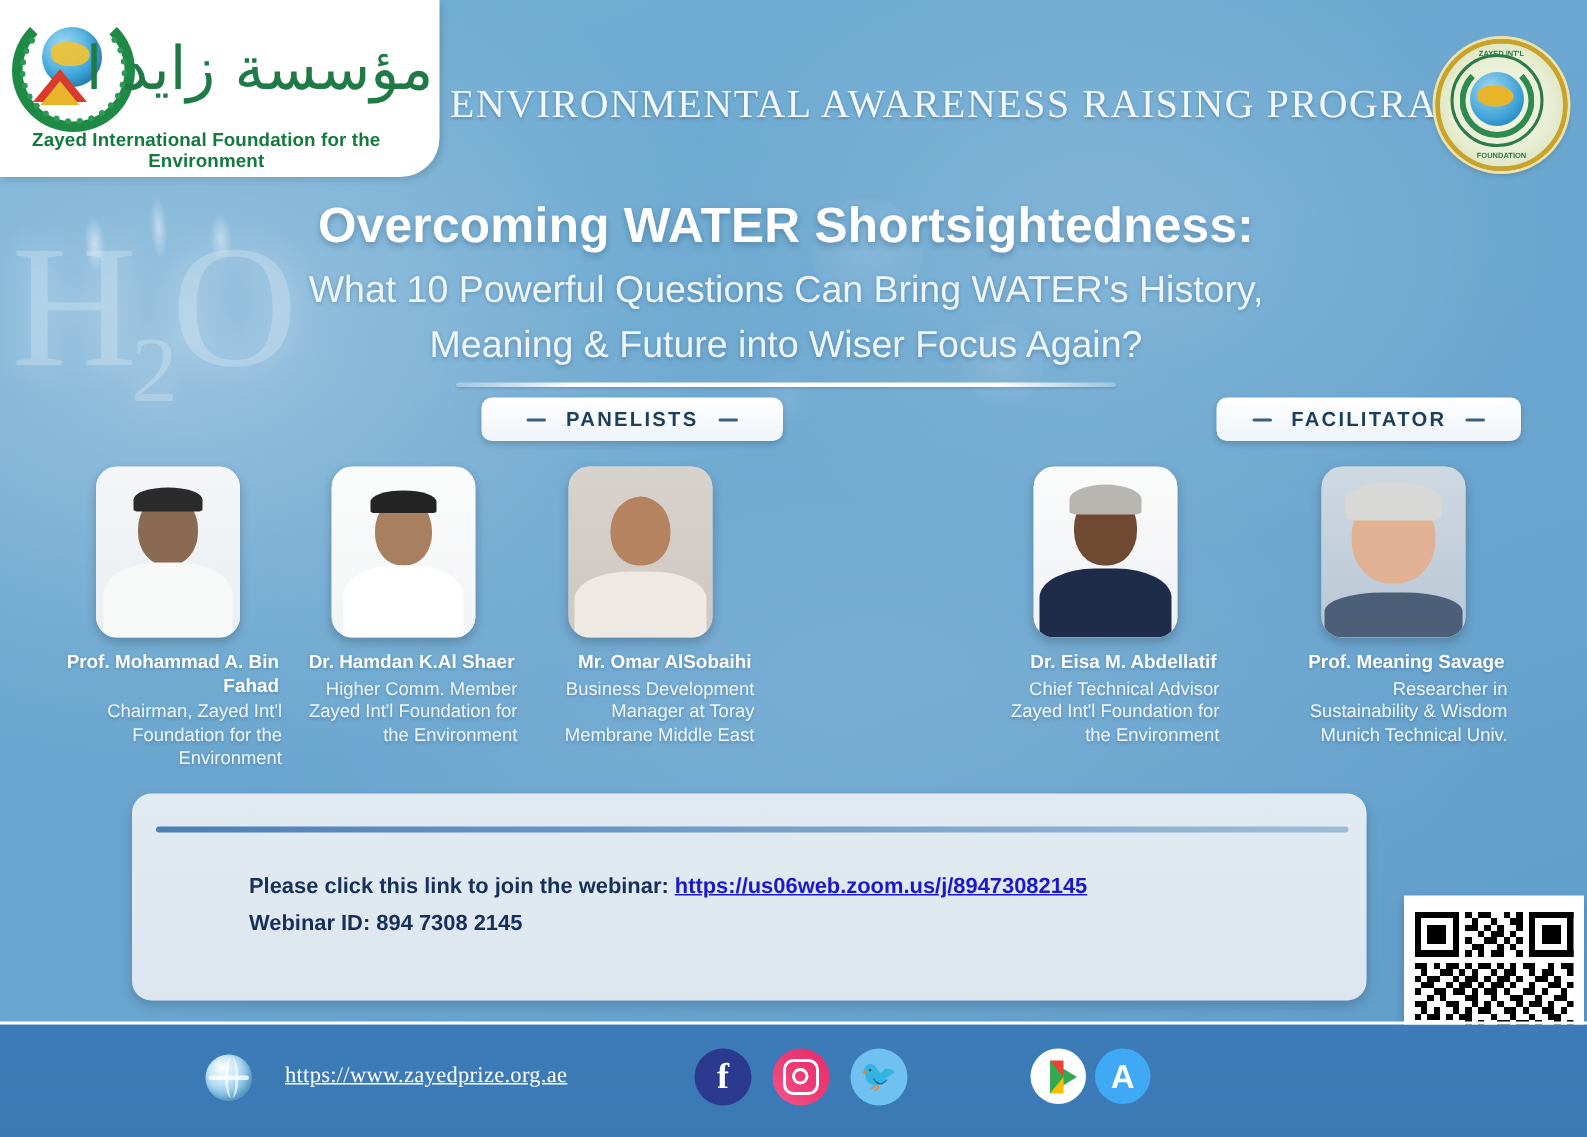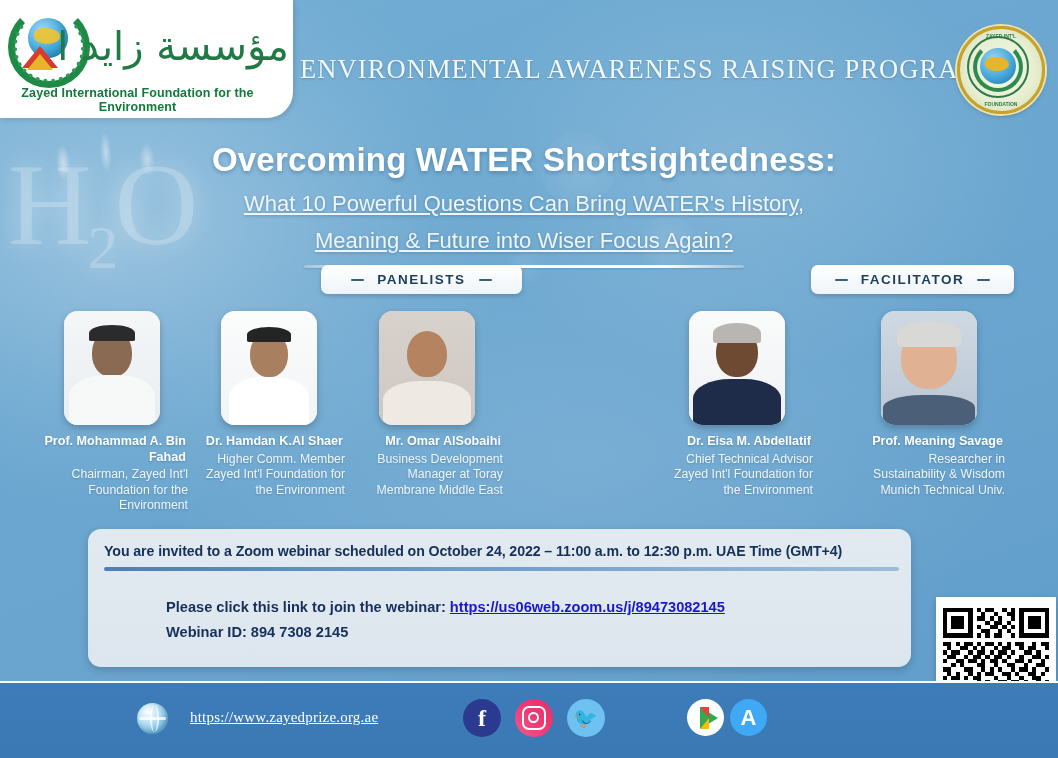--- a/index.html
+++ b/index.html
@@ -126,29 +126,29 @@
   }
   .seal-text{
     position:absolute;left:0;top:0;width:100%;height:100%;
     font-size:5px;color:#2c7a4a;font-weight:bold;
   }
   .seal-text span{position:absolute;width:100%;text-align:center;}
   .seal-top{top:4px;}
   .seal-bot{bottom:4px;}
 
   
-  .title-wrap{position:absolute;left:0;top:138px;width:1048px;text-align:center;}
+  .title-wrap{position:absolute;left:0;top:128px;width:1048px;text-align:center;}
   .main-title{
     font-size:33px;font-weight:bold;color:#ffffff;letter-spacing:.2px;
     text-shadow:0 2px 4px rgba(10,50,80,0.30);
     line-height:44px;
   }
   .subtitle{
-    margin-top:6px;font-size:22px;color:#eef6fc;line-height:31px;
-    text-shadow:0 1px 3px rgba(10,50,80,0.28);font-weight:400;text-decoration:underline;
+    margin-top:6px;font-size:25px;color:#eef6fc;line-height:31px;
+    text-shadow:0 1px 3px rgba(10,50,80,0.28);font-weight:400;
   }
   .title-rule{
     margin:9px auto 0;width:440px;height:3px;
     background:linear-gradient(90deg,rgba(255,255,255,0.25),#ffffff 18%,#ffffff 82%,rgba(255,255,255,0.25));
     border-radius:2px;box-shadow:0 1px 2px rgba(0,0,0,0.12);
   }
 
   
   .badge{
     position:absolute;height:29px;border-radius:7px;
@@ -377,21 +377,20 @@
         <div class="head" style="width:64px;height:26px;top:10px;background:#d8d8d6;border-radius:50% 50% 12% 12%"></div>
         <div class="body" style="width:92px;height:30px;background:#4b5f78"></div>
       </div>
       <div class="p-name">Prof. Meaning Savage</div>
       <div class="p-role">Researcher in Sustainability &amp; Wisdom Munich Technical Univ.</div>
     </div>
 
   </div>
 
   <div class="invite">
-    <div class="invite-line">You are invited to a Zoom webinar scheduled on October 24, 2022 – 11:00 a.m. to 12:30 p.m. UAE Time (GMT+4)</div>
     <div class="invite-rule"></div>
     <div class="invite-body">
       <div class="row">
         <span>Please click this link to join the webinar: </span><a href="#">https://us06web.zoom.us/j/89473082145</a>
       </div>
       <div class="row">Webinar ID: 894 7308 2145</div>
     </div>
   </div>
 
   <div class="qr-box">

